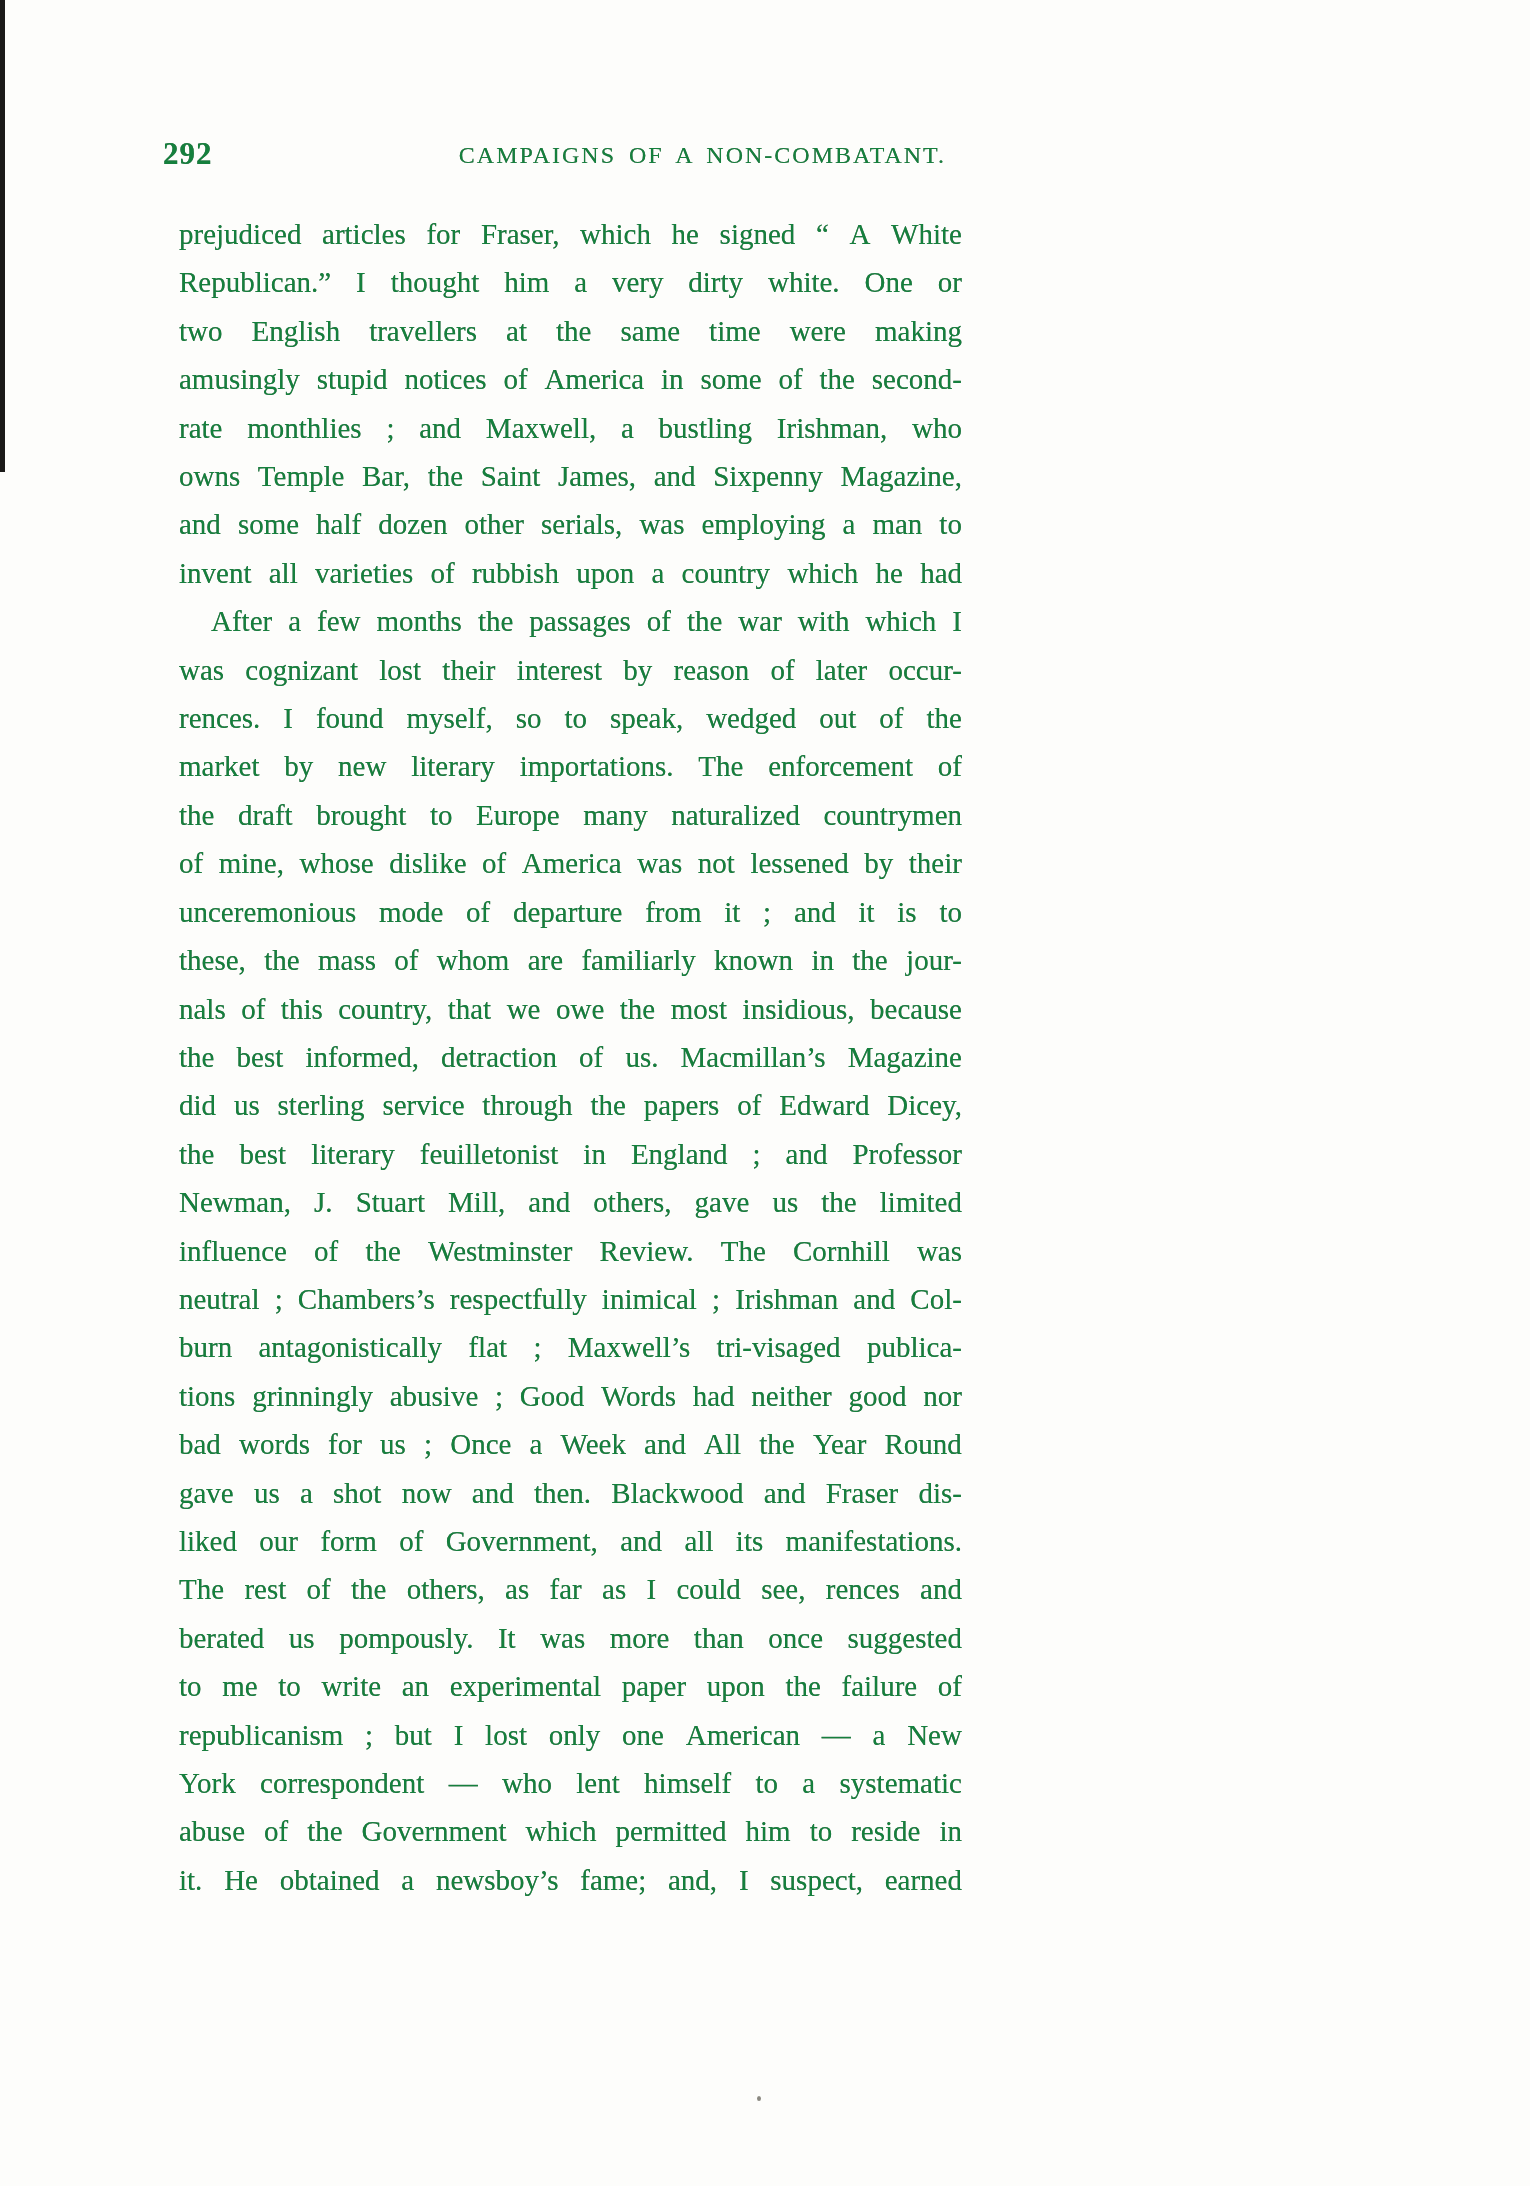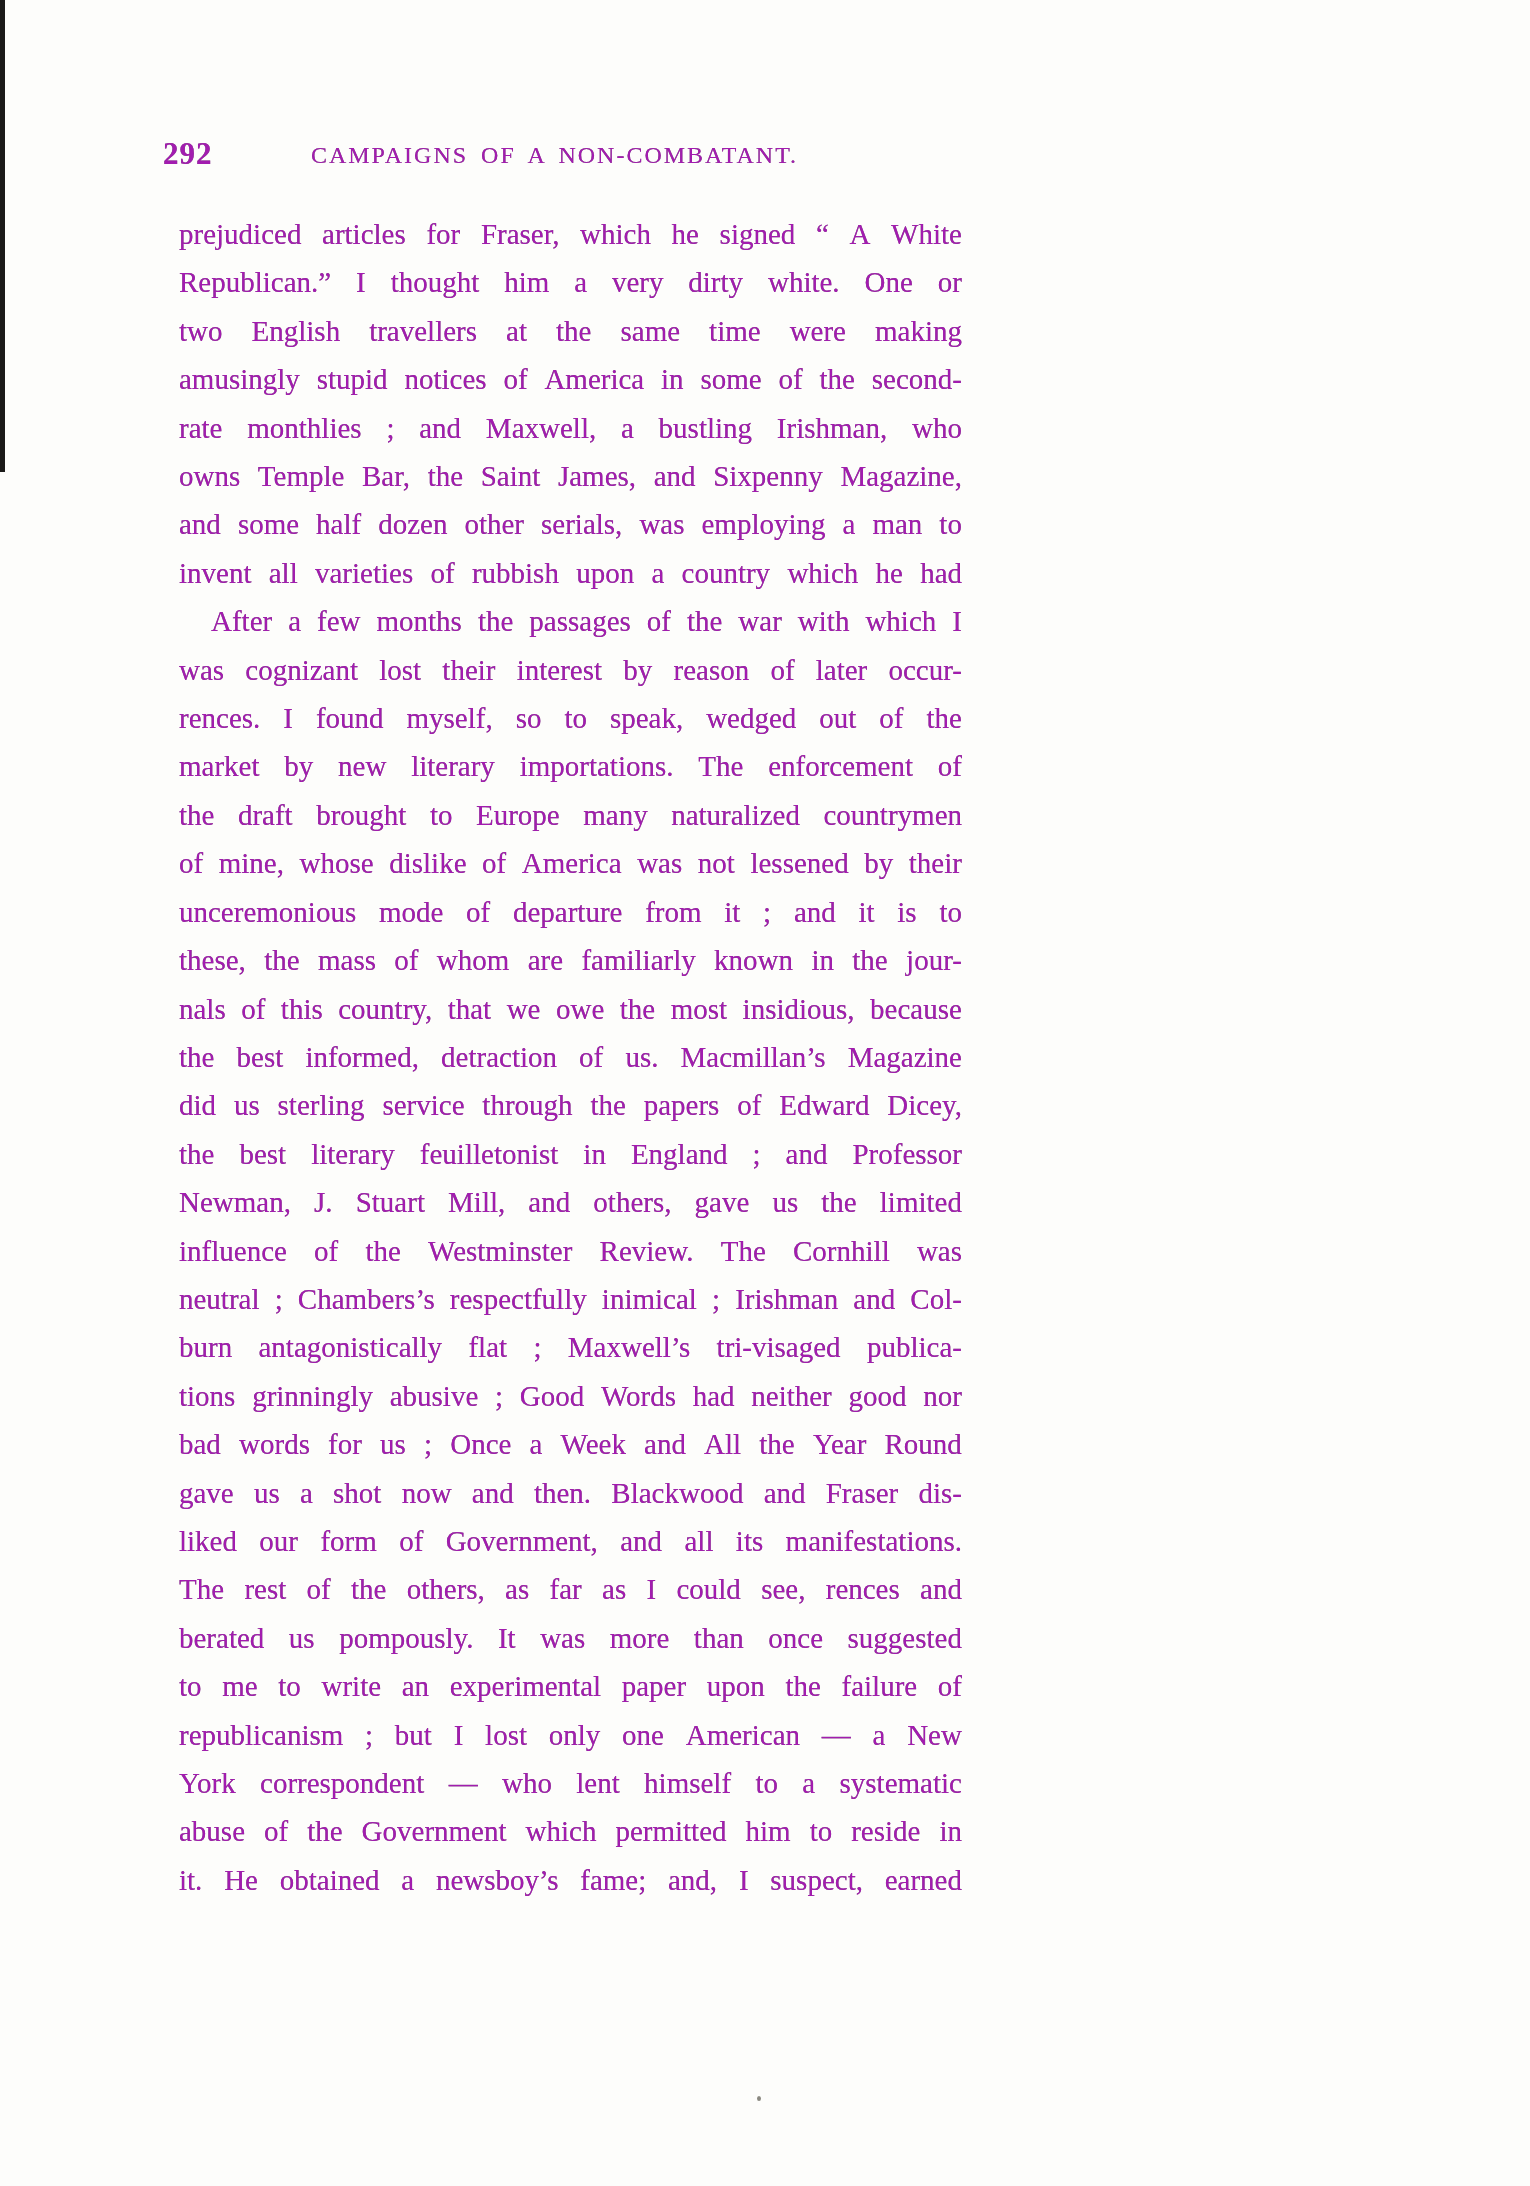--- a/index.html
+++ b/index.html
@@ -2,21 +2,21 @@
 <html><head>
 <meta charset="utf-8">
 <style>
   html, body { margin: 0; padding: 0; background: #e8e8e6; }
   .scan-page {
     position: relative;
     width: 1530px;
     height: 2186px;
     background: #fdfdfb;
     font-family: "Liberation Serif", serif;
-    color: #a21caf;
+    color: #15803d;
     overflow: hidden;
     text-shadow: 0 0 0.5px rgba(20,18,14,0.55);
   }
   .edge-artifact {
     position: absolute;
     left: 0; top: 0;
     width: 5px; height: 472px;
     background: #1b1a18;
   }
   .header-row {
@@ -30,21 +30,21 @@
     position: absolute;
     left: 0; top: 0;
     font-size: 31px;
     font-weight: bold;
     letter-spacing: 1px;
   }
   .running-head {
     position: absolute;
     left: 0; top: 6px;
     width: 100%;
-    text-align: center;
+    text-align: right;
     font-size: 24px;
     letter-spacing: 2px;
     word-spacing: 5px;
     font-family: Liberation Serif, serif;
   }
   .text-block {
     position: absolute;
     left: 179px;
     top: 210px;
     width: 783px;

